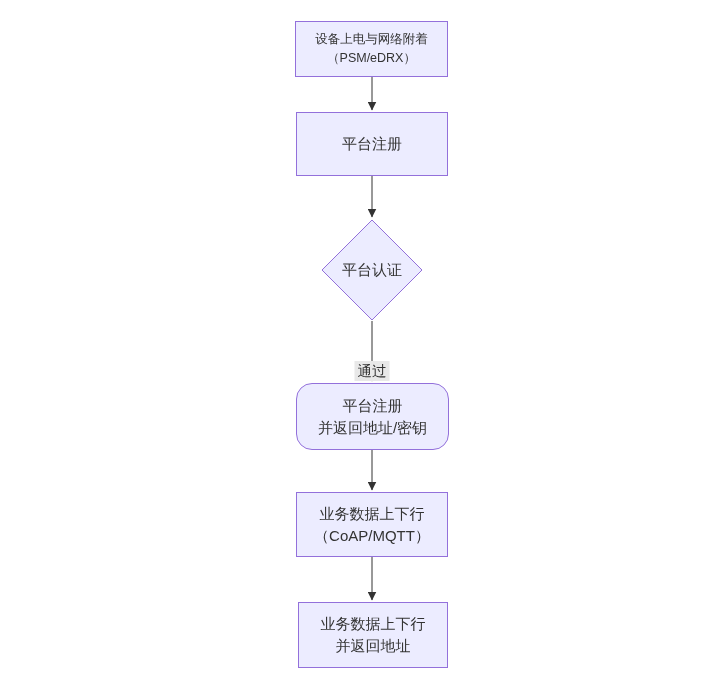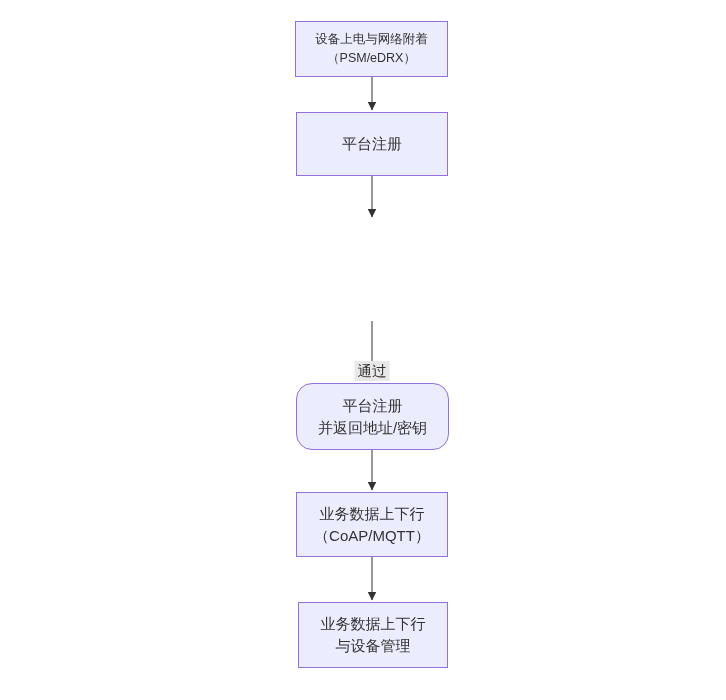--- a/index.html
+++ b/index.html
@@ -100,31 +100,37 @@
 
   <div class="node node-a">
     <span>设备上电与网络附着</span>
     <span>（PSM/eDRX）</span>
   </div>
 
   <div class="node node-b">
     <span>平台注册</span>
   </div>
 
+  <div class="diamond-wrap">
+    <svg width="102" height="102" viewBox="0 0 102 102">
+      <polygon points="51,1 101,51 51,101 1,51" fill="#ECECFF" stroke="#9370DB" stroke-width="1"></polygon>
+    </svg>
+    <div class="diamond-label">平台认证</div>
+  </div>
 
   <div class="edge-label">通过</div>
 
   <div class="node node-d">
     <span>平台注册</span>
     <span>并返回地址/密钥</span>
   </div>
 
   <div class="node node-e">
     <span>业务数据上下行</span>
     <span>（CoAP/MQTT）</span>
   </div>
 
   <div class="node node-f">
     <span>业务数据上下行</span>
-    <span>与设备管理</span>
+    <span>并返回地址</span>
   </div>
 
 </div>
 
 </body></html>

